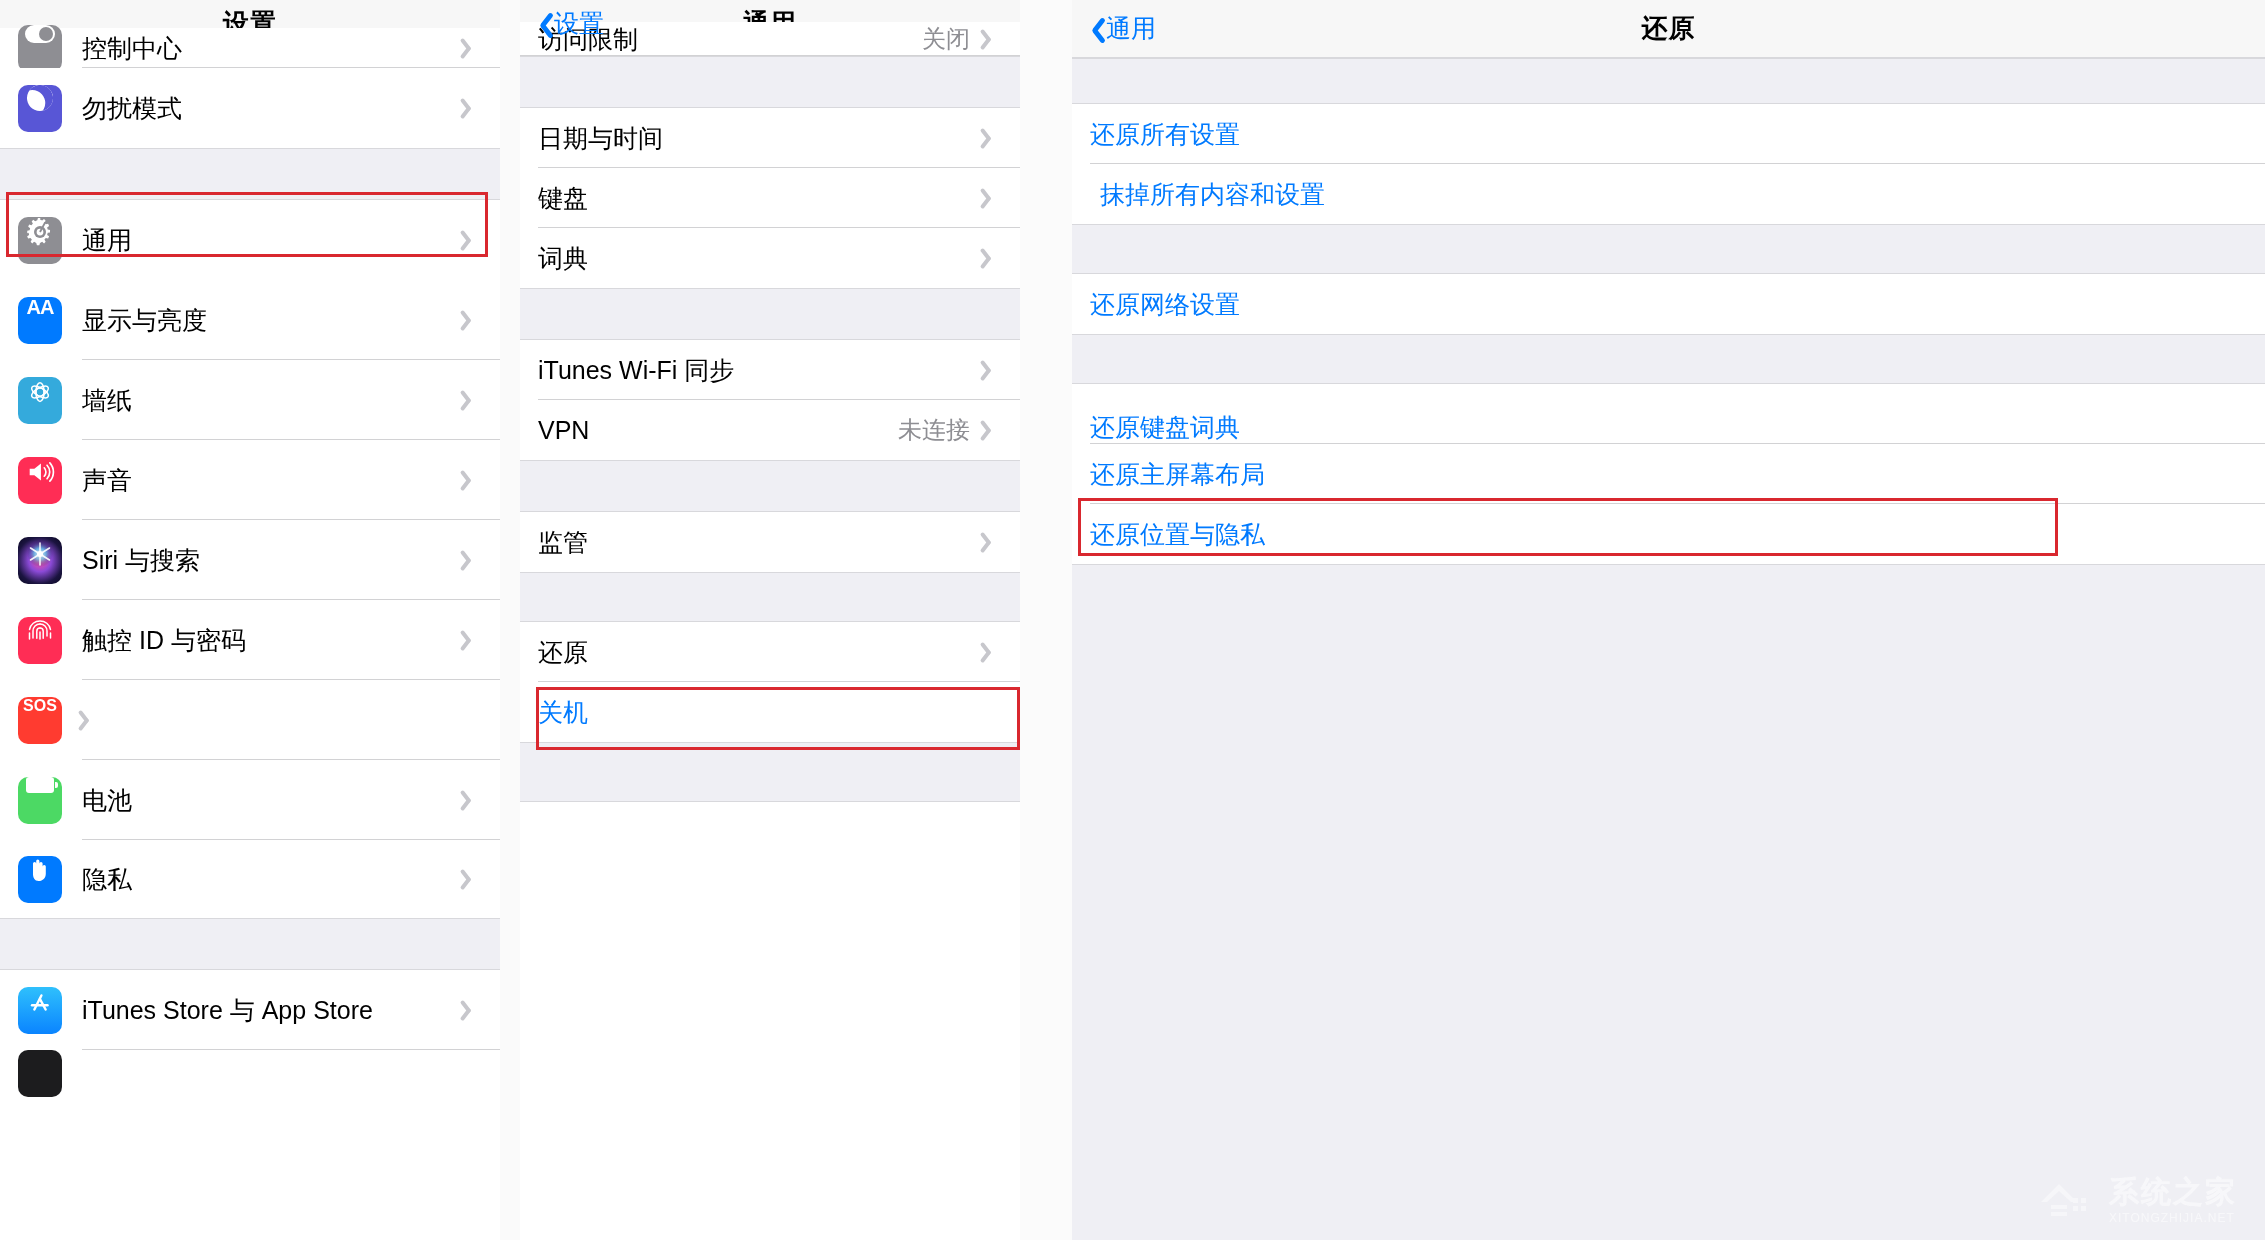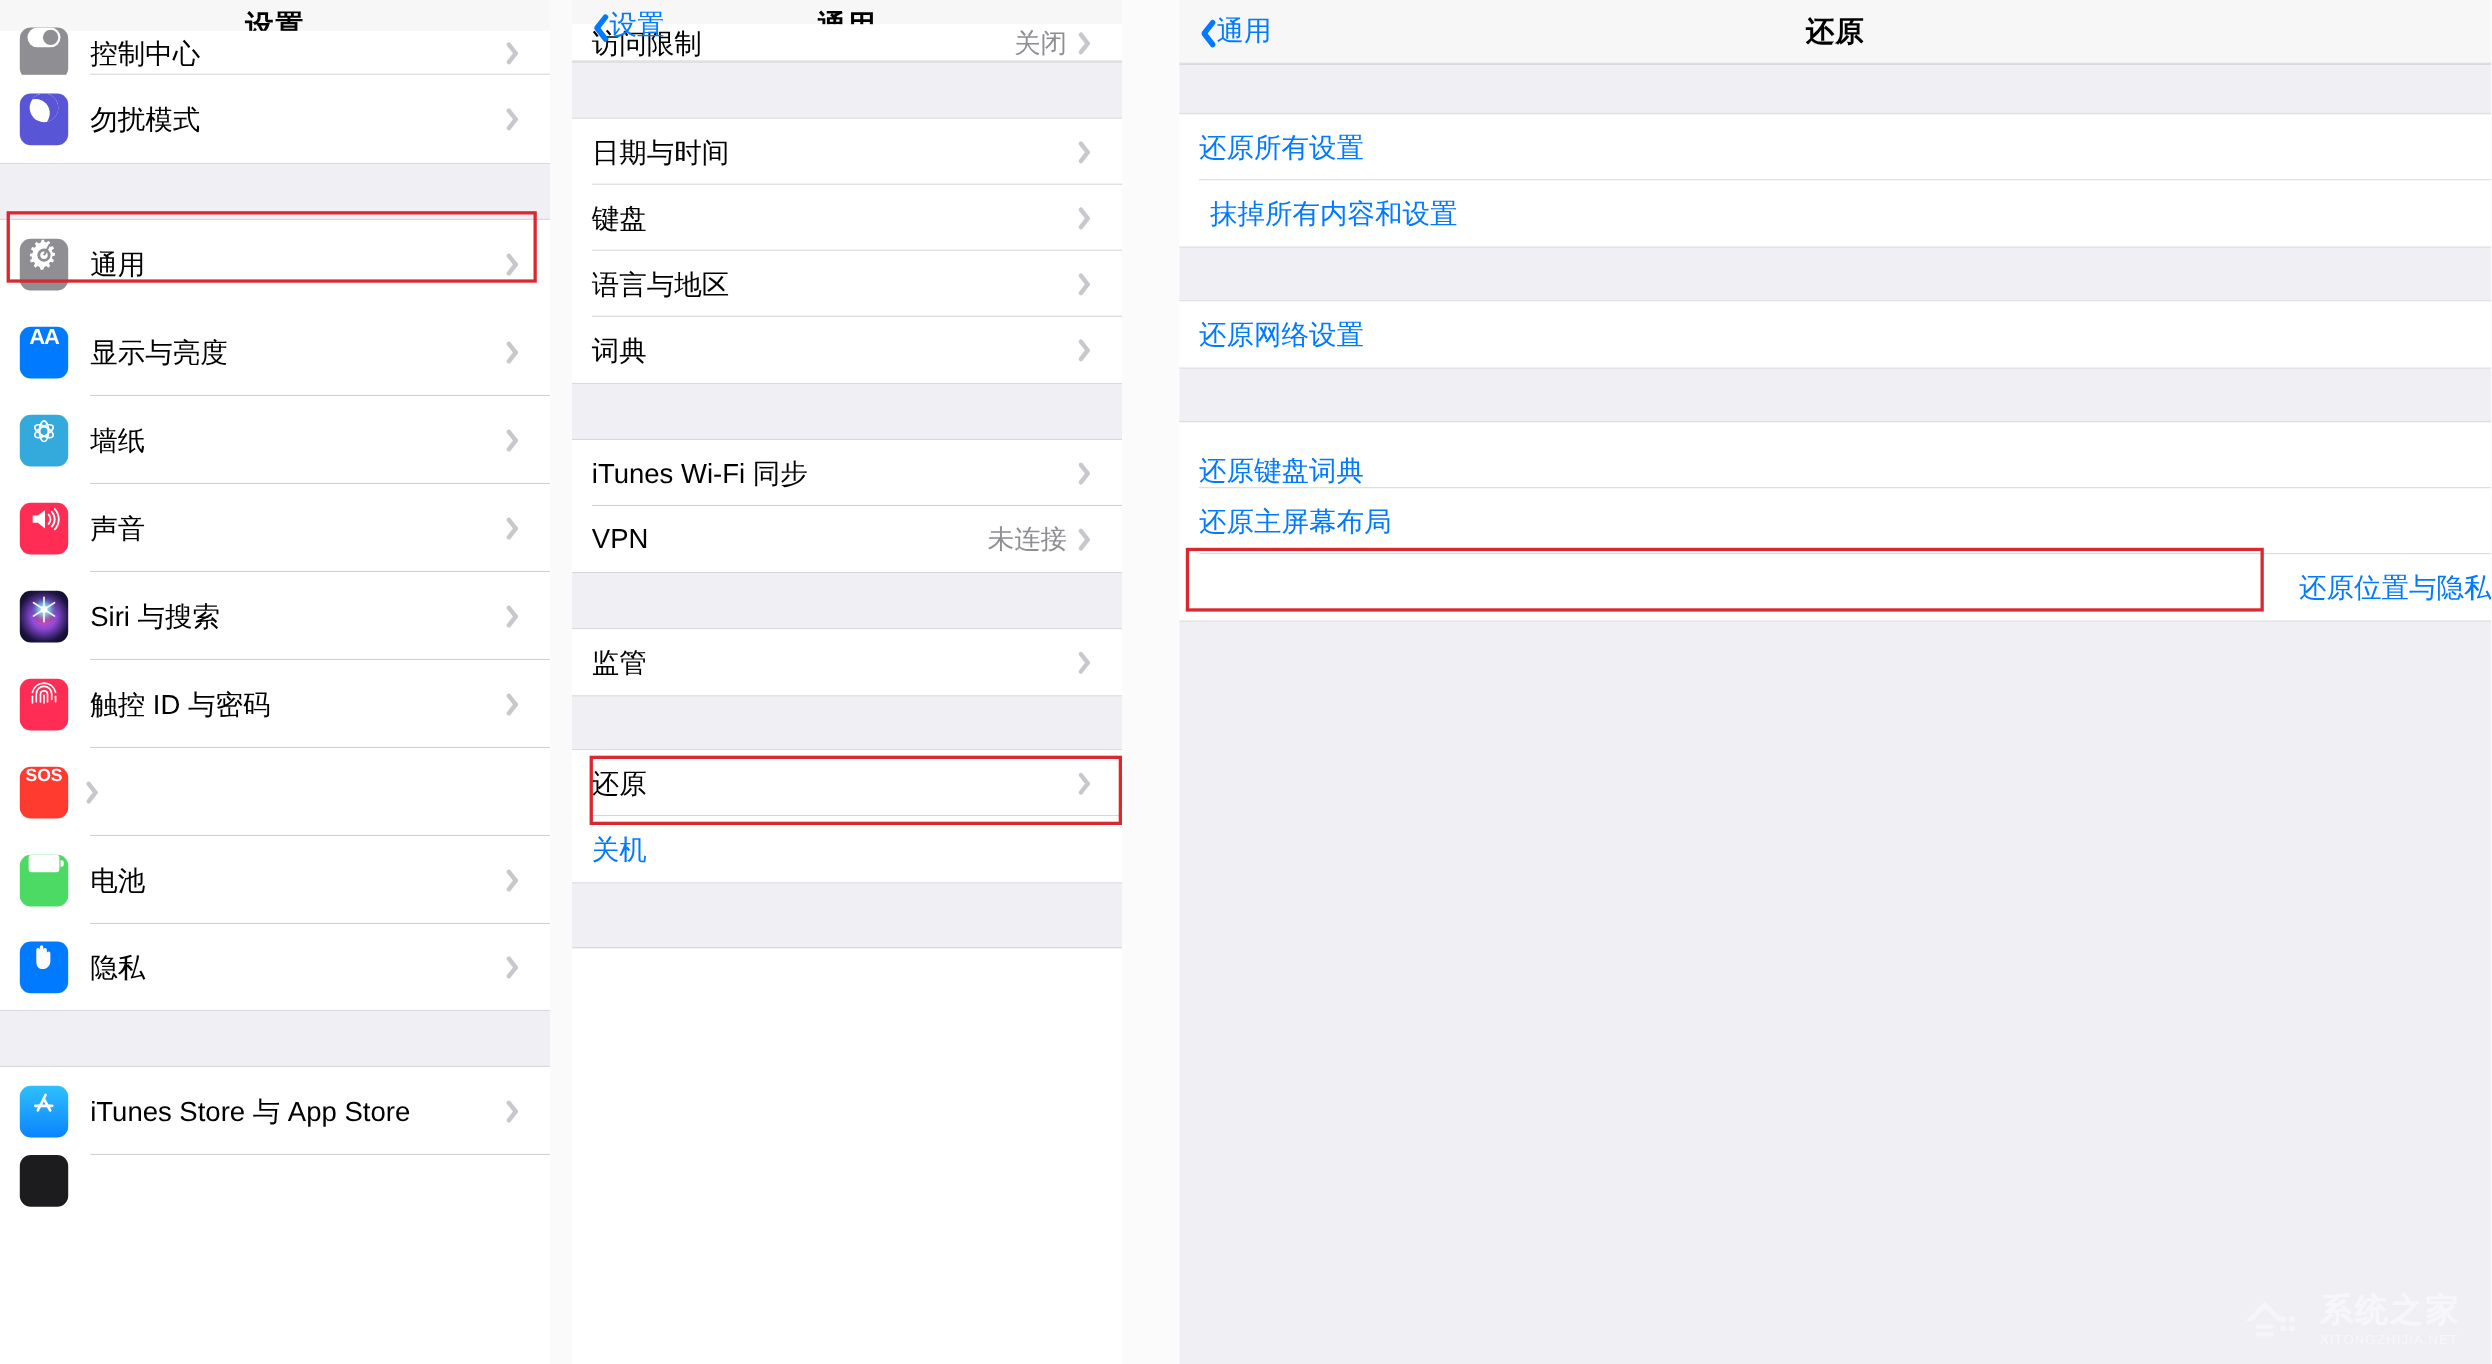--- a/index.html
+++ b/index.html
@@ -458,25 +458,20 @@
         <div class="disclosure"></div>
         <div class="row-sep" style="left:18px;right:0;"></div>
       </div>
 
       <div class="row" style="height:60px;">
         <div class="label" style="margin-left:18px;">键盘</div>
         <div class="disclosure"></div>
         <div class="row-sep" style="left:18px;right:0;"></div>
       </div>
 
-      <div class="row" style="height:60px;">
-        <div class="label" style="margin-left:18px;">语言与地区</div>
-        <div class="disclosure"></div>
-        <div class="row-sep" style="left:18px;right:0;"></div>
-      </div>
 
       <div class="row" style="height:60px;">
         <div class="label" style="margin-left:18px;">词典</div>
         <div class="disclosure"></div>
       </div>
 
       <div class="group-gap" style="height:52px;"></div>
 
       <div class="row" style="height:60px;">
         <div class="label" style="margin-left:18px;">iTunes Wi-Fi 同步</div>
@@ -551,21 +546,21 @@
       <div class="row" style="height:60px;align-items:flex-end;">
         <div class="label blue" style="margin-left:18px;">还原键盘词典</div>
         <div class="row-sep" style="left:18px;right:0;"></div>
       </div>
 
       <div class="row" style="height:60px;">
         <div class="label blue" style="margin-left:18px;">还原主屏幕布局</div>
         <div class="row-sep" style="left:18px;right:0;"></div>
       </div>
 
-      <div class="row" style="height:60px;text-align:right;">
+      <div class="row" style="height:60px;">
         <div class="label blue" style="margin-left:18px;">还原位置与隐私</div>
       </div>
 
       <div class="group-gap" style="height:684px;border-bottom:none;"></div>
     </div>
 
     <div class="hl" style="left:6px; top:498px; width:980px; height:58px;"></div>
 
     <div class="watermark">
       <div class="wm-mark">

